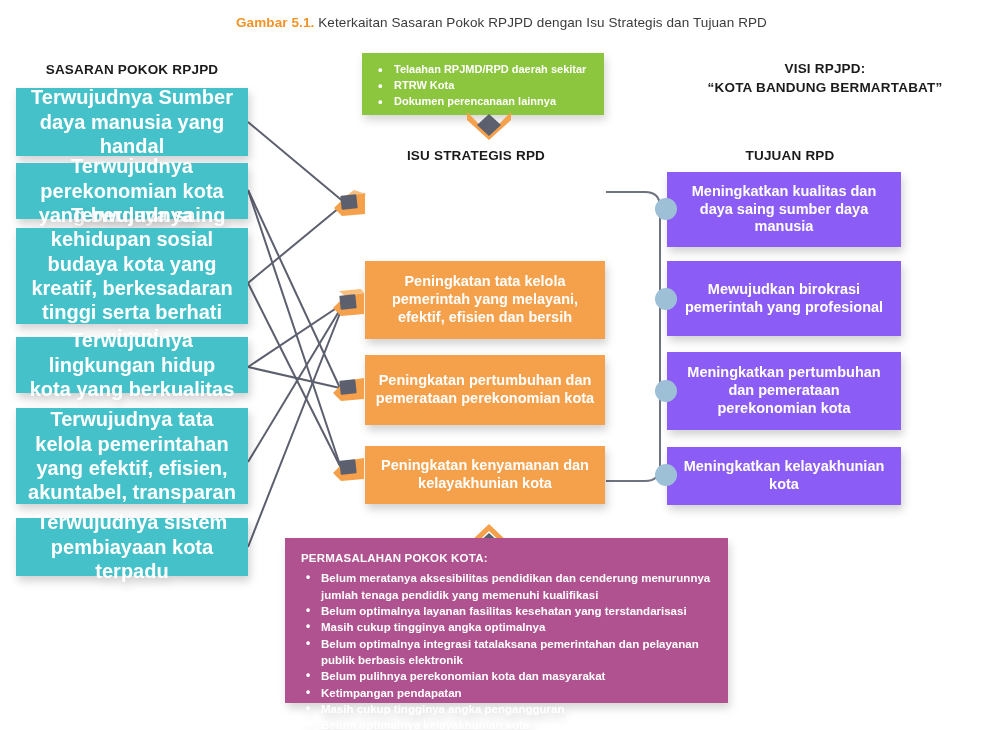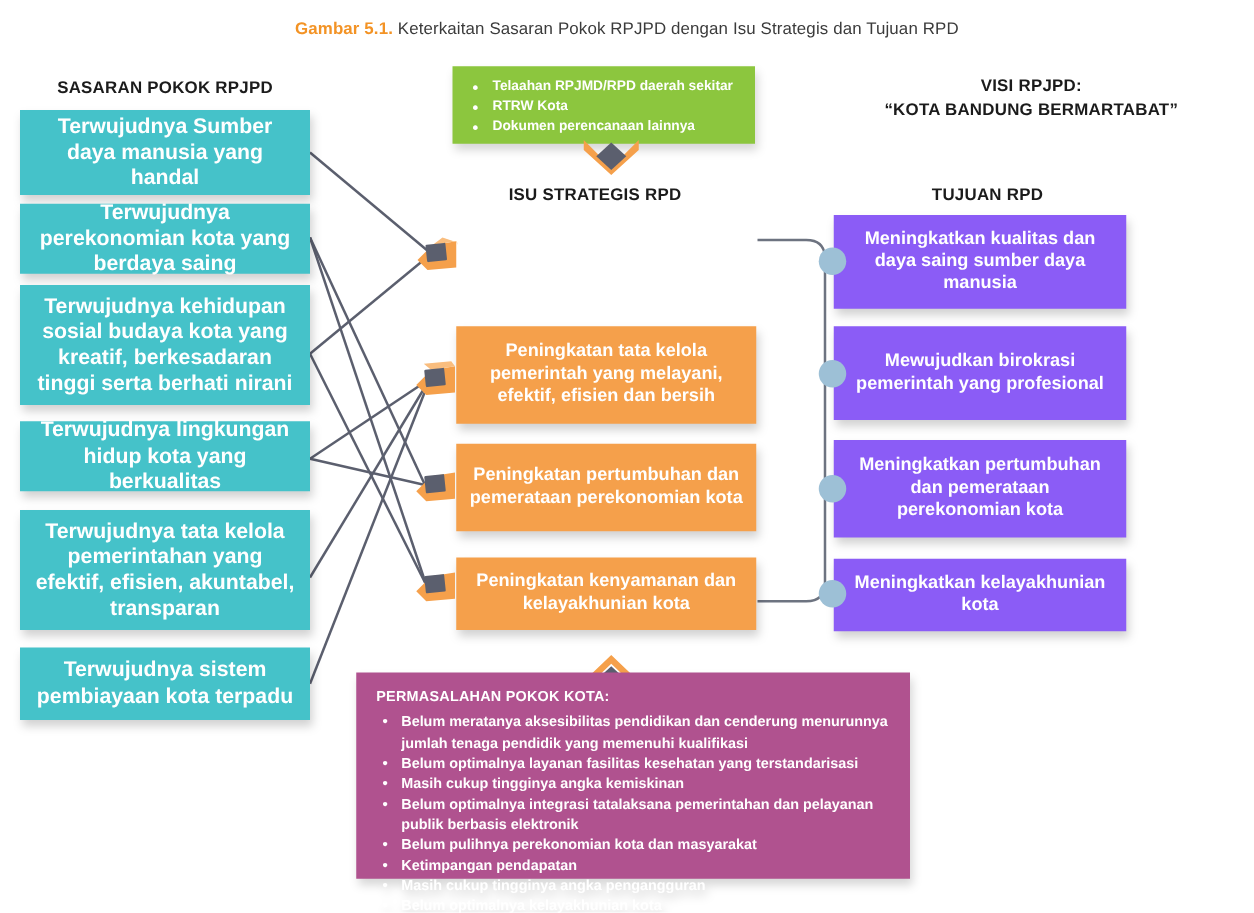--- a/index.html
+++ b/index.html
@@ -29,21 +29,21 @@
   
   .box {
     position: absolute;
     display: flex; align-items: center; justify-content: center;
     text-align: center;
     color: #ffffff; font-weight: bold;
     line-height: 1.22;
     padding: 4px 10px;
     filter: drop-shadow(2px 5px 4px rgba(0,0,0,0.18));
   }
-  .box.teal   { background: #45c2c9; font-size: 17px; }
+  .box.teal   { background: #45c2c9; font-size: 20px; }
   .box.orange { background: #f5a04b; font-size: 14.5px; }
   .box.blue   { background: #8b5cf6; font-size: 14.5px; }
 
   
   .green-box {
     position: absolute;
     background: #8cc63e;
     color: #ffffff;
     font-weight: bold;
     font-size: 11px;
@@ -206,21 +206,21 @@
       <polygon points="30,0 52,21 52,28 30,7 8,28 8,21" fill="#f5a04b"></polygon>
       <polygon points="30,9 42,20 30,31 18,20" fill="#5b5f6e"></polygon>
     </svg>
   </div>
 
   <div class="purple-box" style="left:285px; top:538px; width:443px; height:165px;">
     <div class="ptitle">PERMASALAHAN POKOK KOTA:</div>
     <ul>
       <li>Belum meratanya aksesibilitas pendidikan dan cenderung menurunnya jumlah tenaga pendidik yang memenuhi kualifikasi</li>
       <li>Belum optimalnya layanan fasilitas kesehatan yang terstandarisasi</li>
-      <li>Masih cukup tingginya angka kemiskinan</li>
+      <li>Masih cukup tingginya angka optimalnya</li>
       <li>Belum optimalnya integrasi tatalaksana pemerintahan dan pelayanan publik berbasis elektronik</li>
       <li>Belum pulihnya perekonomian kota dan masyarakat</li>
       <li>Ketimpangan pendapatan</li>
       <li>Masih cukup tingginya angka pengangguran</li>
       <li>Belum optimalnya kelayakhunian kota</li>
     </ul>
   </div>
 
 </div>
 

